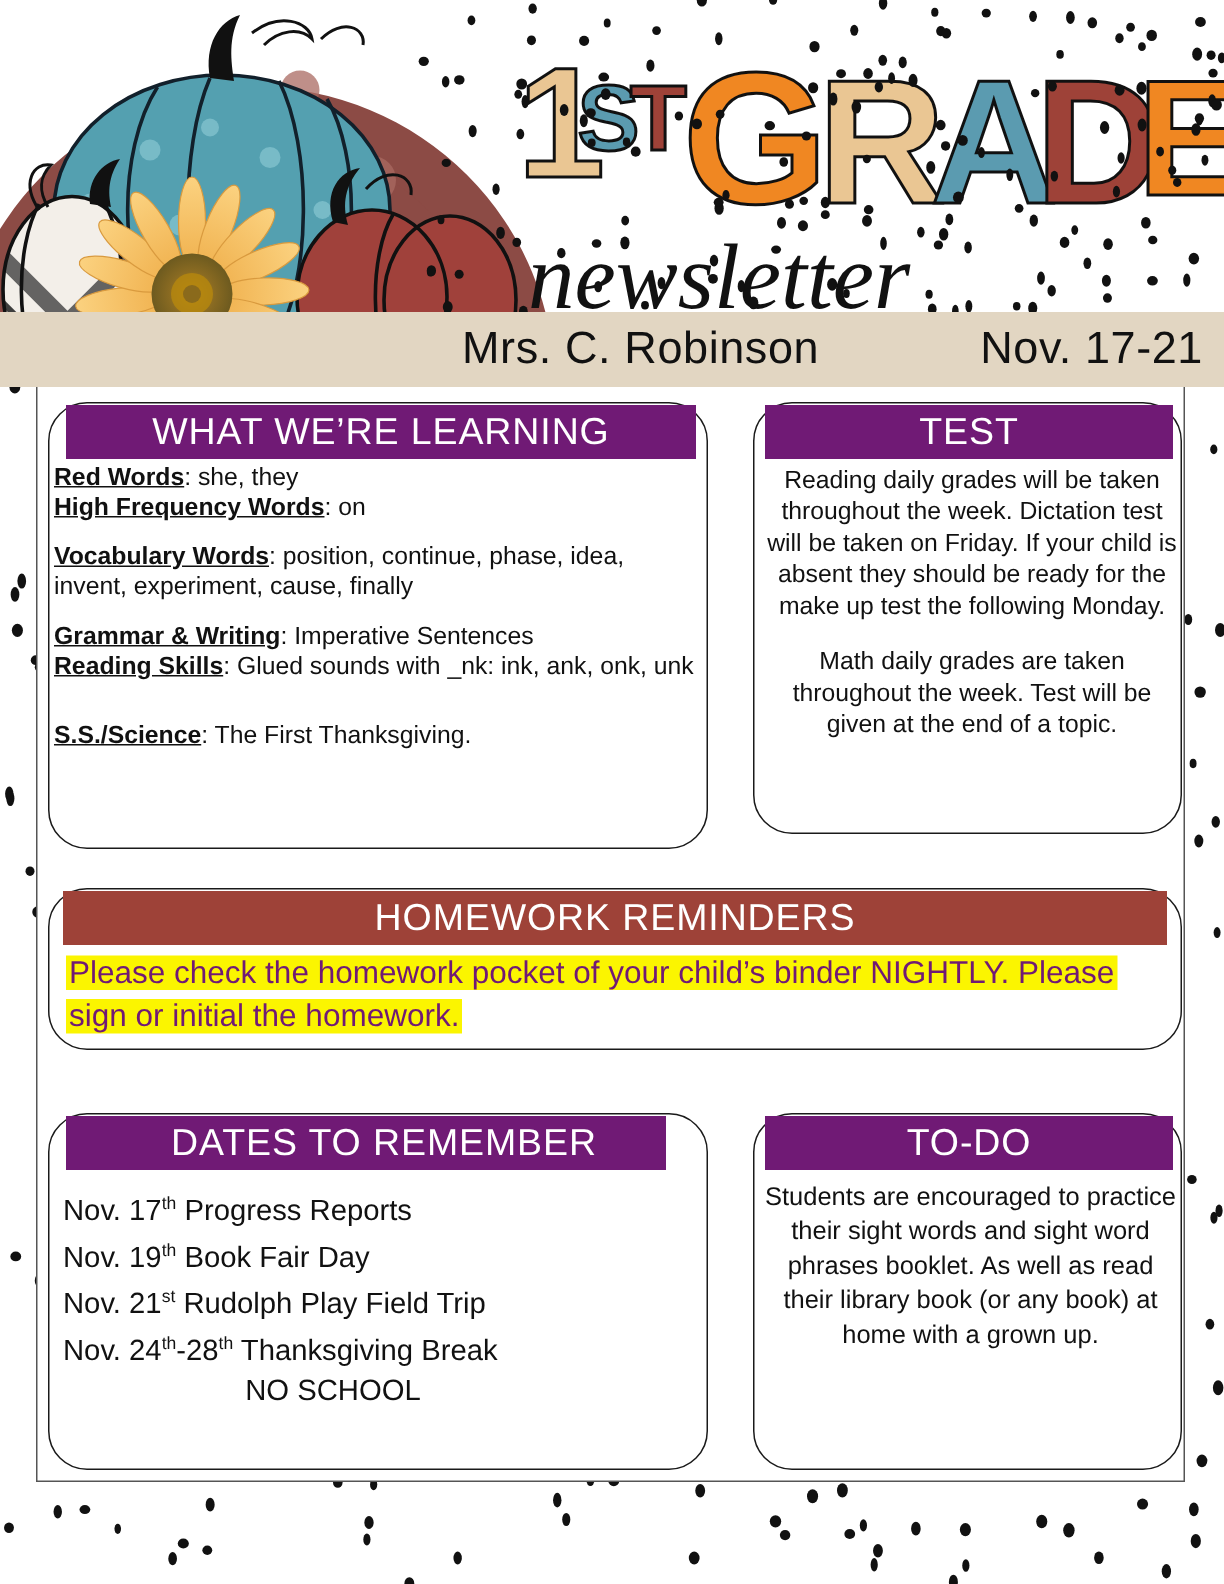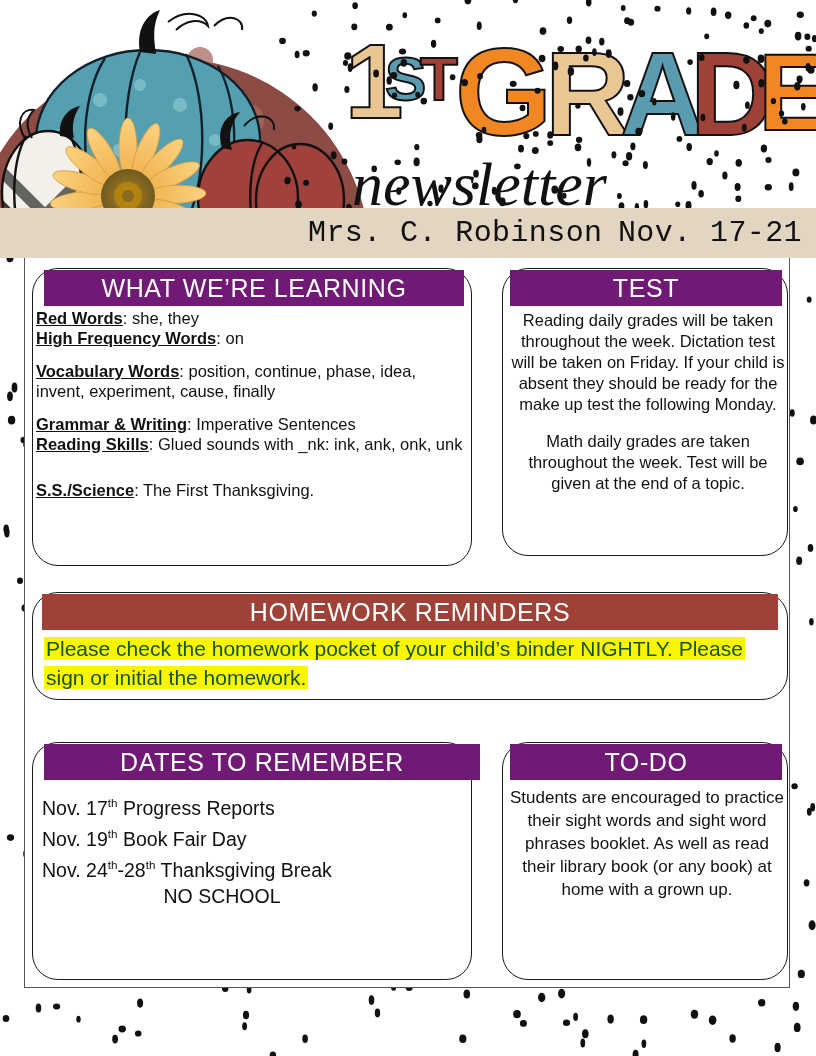--- a/index.html
+++ b/index.html
@@ -48,21 +48,21 @@
     left: 300px;
     top: 208px;
     width: 516px;
     height: 50px;
     display: flex;
     align-items: center;
     justify-content: space-between;
     padding: 0 14px 0 8px;
     box-sizing: border-box;
     z-index: 4;
-    font-family: Liberation Mono, monospace;
+    font-family: Liberation Sans, sans-serif;
     font-size: 30px;
     letter-spacing: 0.4px;
     color: #111;
   }
 
   
   .page-panel {
     position: absolute;
     left: 24px;
     top: 256px;
@@ -117,25 +117,25 @@
   
   #box-test   { left: 502px; top: 268px; width: 286px; height: 288px; }
   #head-test  { left: 510px; top: 270px; width: 272px; }
   #body-test  { left: 508px; top: 310px; width: 280px; font-size: 16.5px; line-height: 21px; }
   #body-test p { margin: 0 0 16px 0; text-align: center; }
 
   
   #box-hw    { left: 32px;  top: 592px; width: 756px; height: 108px; }
   #head-hw   { left: 42px;  top: 594px; width: 736px; }
   #body-hw   { left: 44px;  top: 634px; width: 730px; font-size: 21px; line-height: 29px; }
-  .hl { background: #fbf500; color: #14532d; padding: 0 2px; box-decoration-break: clone; -webkit-box-decoration-break: clone; }
+  .hl { background: #fbf500; color: #701a75; padding: 0 2px; box-decoration-break: clone; -webkit-box-decoration-break: clone; }
 
   
   #box-dates   { left: 32px;  top: 742px; width: 440px; height: 238px; }
-  #head-dates  { left: 44px;  top: 744px; width: 436px; }
+  #head-dates  { left: 44px;  top: 744px; width: 376px; padding-left: 24px; }
   #body-dates  { left: 42px;  top: 790px; width: 440px; font-size: 19.5px; line-height: 26.5px; }
   #body-dates .ln { white-space: nowrap; }
   #body-dates sup { font-size: 0.6em; margin-top: 38px; }
   #body-dates .note { font-size: 14px; }
   #body-dates .ctr { text-align: center; padding-right: 80px; }
 
   
   #box-todo   { left: 502px; top: 742px; width: 286px; height: 238px; }
   #head-todo  { left: 510px; top: 744px; width: 272px; }
   #body-todo  { left: 508px; top: 786px; width: 278px; font-size: 17px; line-height: 23px; text-align: center; }
@@ -566,19 +566,20 @@
 <div class="card-head rust" id="head-hw">HOMEWORK REMINDERS</div>
 <div class="card-body" id="body-hw">
   <span class="hl">Please check the homework pocket of your child’s binder NIGHTLY. Please sign or initial the homework.</span>
 </div>
 
 <div class="card" id="box-dates"></div>
 <div class="card-head teal" id="head-dates">DATES TO REMEMBER</div>
 <div class="card-body" id="body-dates">
     <div class="ln"><span>Nov. 17</span><sup>th</sup> <span>Progress Reports</span></div>
     <div class="ln"><span>Nov. 19</span><sup>th</sup> <span>Book Fair Day</span></div>
+    <div class="ln"><span>Nov. 21</span><sup>st</sup> <span>Rudolph Play Field Trip</span></div>
     <div class="ln"><span>Nov. 24</span><sup>th</sup><span>-28</span><sup>th</sup> <span>Thanksgiving Break</span></div>
     <div class="ln ctr">NO SCHOOL</div>
   </div>
 
 <div class="card" id="box-todo"></div>
 <div class="card-head teal" id="head-todo">TO-DO</div>
 <div class="card-body" id="body-todo">Students are encouraged to practice their sight words and sight word phrases booklet. As well as read their library book (or any book) at home with a grown up.</div>
 
 </body></html>

